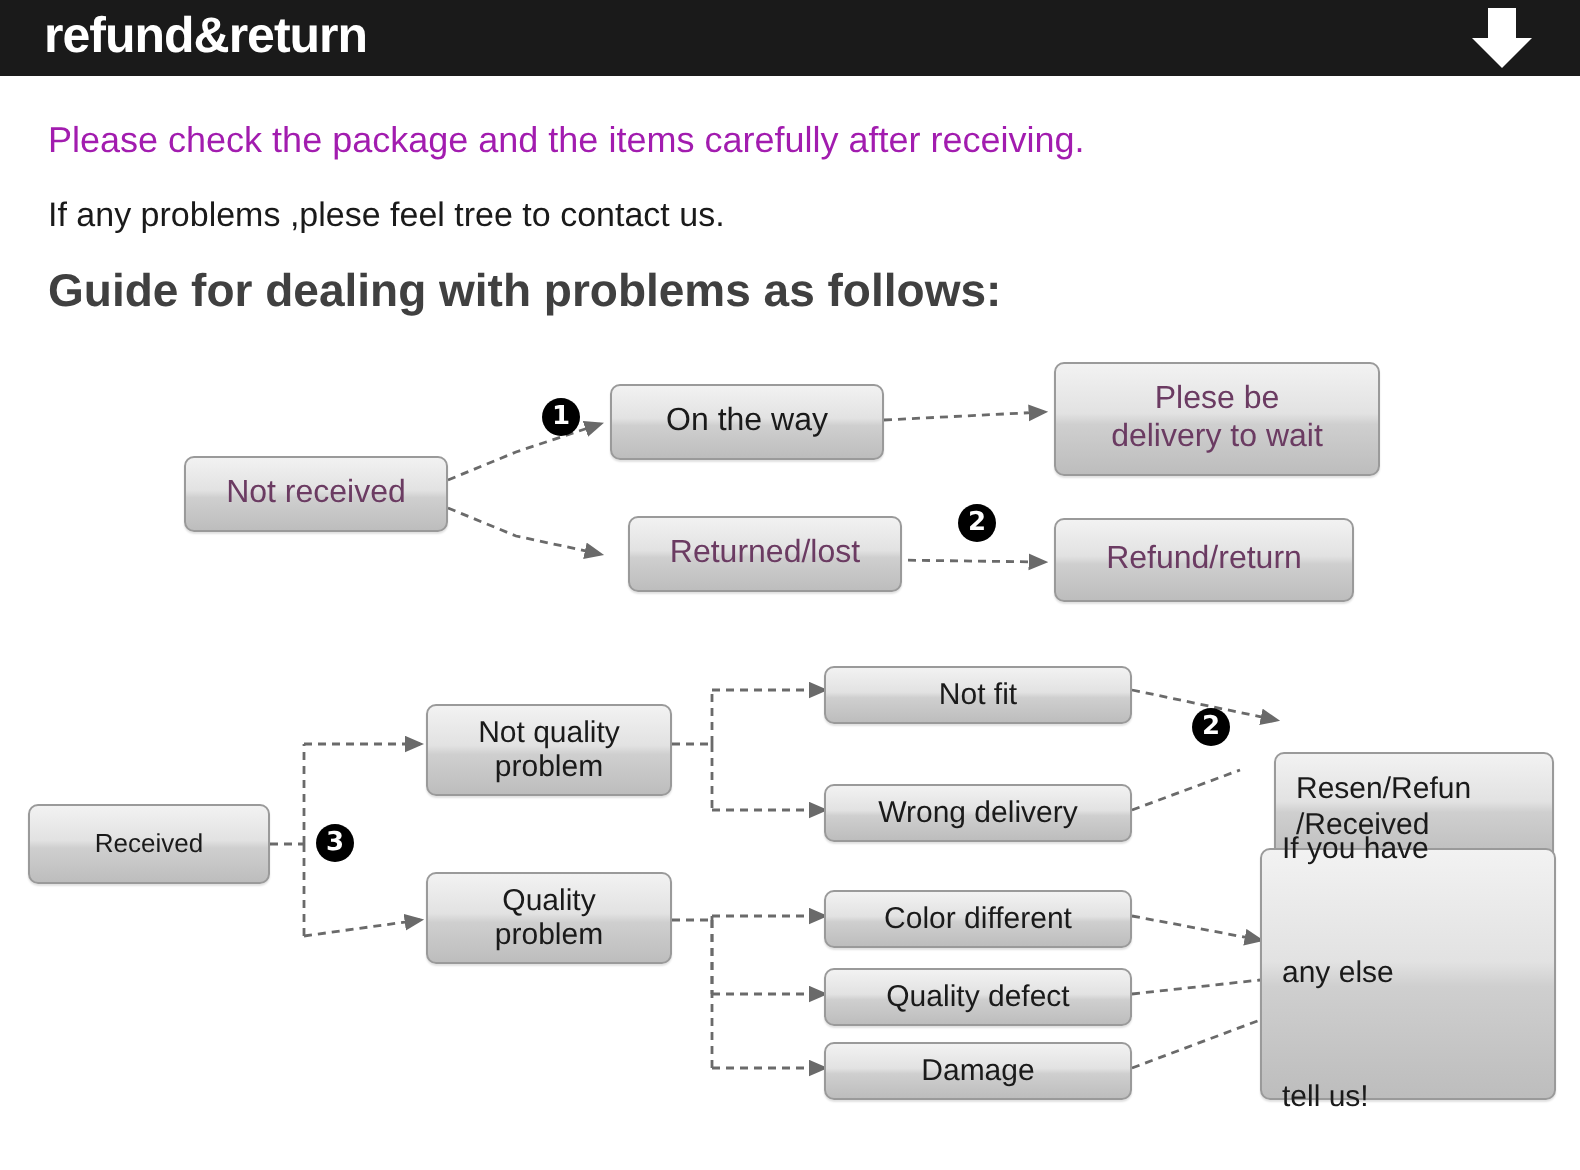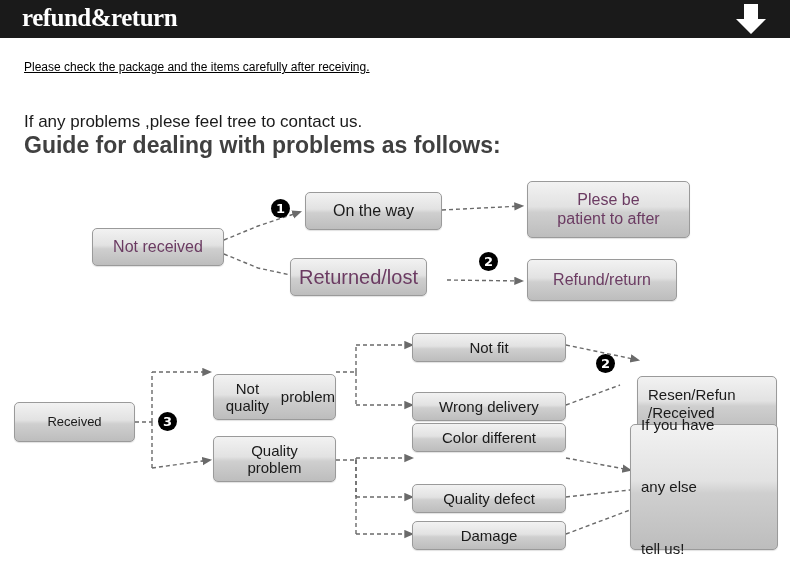--- a/index.html
+++ b/index.html
@@ -17,44 +17,43 @@
   .header-bar {
     position: absolute;
     left: 0; top: 0;
     width: 790px; height: 38px;
     background: #1a1a1a;
   }
   .header-title {
     position: absolute;
     left: 22px; top: 4px;
     color: #ffffff;
-    font-family: Liberation Serif, serif;
+    font-family: Liberation Sans, sans-serif;
     font-weight: bold;
     font-size: 25px;
     letter-spacing: -0.5px;
     white-space: nowrap;
   }
   .header-arrow {
     position: absolute;
     right: 22px; top: 3px;
     width: 34px; height: 32px;
   }
 
   
   .intro1 {
     position: absolute;
     left: 24px; top: 60px;
-    font-size: 12px;
-    color: #000000;
-    white-space: nowrap;
-    text-decoration: underline;
+    font-size: 18px;
+    color: #a21caf;
+    white-space: nowrap;
   }
   .intro2 {
     position: absolute;
-    left: 24px; top: 112px;
+    left: 24px; top: 98px;
     font-size: 17px;
     color: #1a1a1a;
     white-space: nowrap;
   }
   .guide-title {
     position: absolute;
     left: 24px; top: 132px;
     font-size: 23px;
     font-weight: bold;
     color: #404040;
@@ -159,50 +158,50 @@
     <path d="M566,534 L630,510" marker-end="none"></path>
   </g>
 </svg>
 
 <div class="box purple" style="left:92px; top:228px; width:132px; height:38px; font-size:16px;">Not received</div>
 
 <div class="bullet" style="left:271px; top:199px;">1</div>
 
 <div class="box plain" style="left:305px; top:192px; width:137px; height:38px; font-size:16px;">On the way</div>
 
-<div class="box purple" style="left:290px; top:258px; width:137px; height:38px; font-size:20px;">Returned/lost</div>
+<div class="box purple" style="left:314px; top:258px; width:137px; height:38px; font-size:16px;">Returned/lost</div>
 
 <div class="bullet" style="left:479px; top:252px;">2</div>
 
 <div class="box purple" style="left:527px; top:181px; width:163px; height:57px; font-size:16px; flex-direction:column;">
   <span>Plese be</span>
-  <span>patient to after</span>
+  <span>delivery to wait</span>
 </div>
 
 <div class="box purple" style="left:527px; top:259px; width:150px; height:42px; font-size:16px;">Refund/return</div>
 
 <div class="box plain" style="left:14px; top:402px; width:121px; height:40px; font-size:13px;">Received</div>
 
 <div class="bullet" style="left:158px; top:412px;">3</div>
 
-<div class="box plain" style="left:213px; top:352px; width:123px; height:46px; font-size:15px; margin-top:22px;">
+<div class="box plain" style="left:213px; top:352px; width:123px; height:46px; font-size:15px; flex-direction:column;">
   <span>Not quality</span>
   <span>problem</span>
 </div>
 
 <div class="box plain" style="left:213px; top:436px; width:123px; height:46px; font-size:15px; flex-direction:column;">
   <span>Quality</span>
   <span>problem</span>
 </div>
 
 <div class="box plain" style="left:412px; top:333px; width:154px; height:29px; font-size:15px;">Not fit</div>
 
 <div class="box plain" style="left:412px; top:392px; width:154px; height:29px; font-size:15px;">Wrong delivery</div>
 
-<div class="box plain" style="left:412px; top:423px; width:154px; height:29px; font-size:15px;">Color different</div>
+<div class="box plain" style="left:412px; top:445px; width:154px; height:29px; font-size:15px;">Color different</div>
 
 <div class="box plain" style="left:412px; top:484px; width:154px; height:29px; font-size:15px;">Quality defect</div>
 
 <div class="box plain" style="left:412px; top:521px; width:154px; height:29px; font-size:15px;text-align:center;">Damage</div>
 
 <div class="bullet" style="left:596px; top:354px;">2</div>
 
 <div class="box plain" style="left:637px; top:345px; width:140px; height:55px; font-size:15px; flex-direction:column; align-items:flex-start; padding-left:10px;margin-top:31px;">
   <span>Resen/Refun</span>
   <span>/Received</span>

